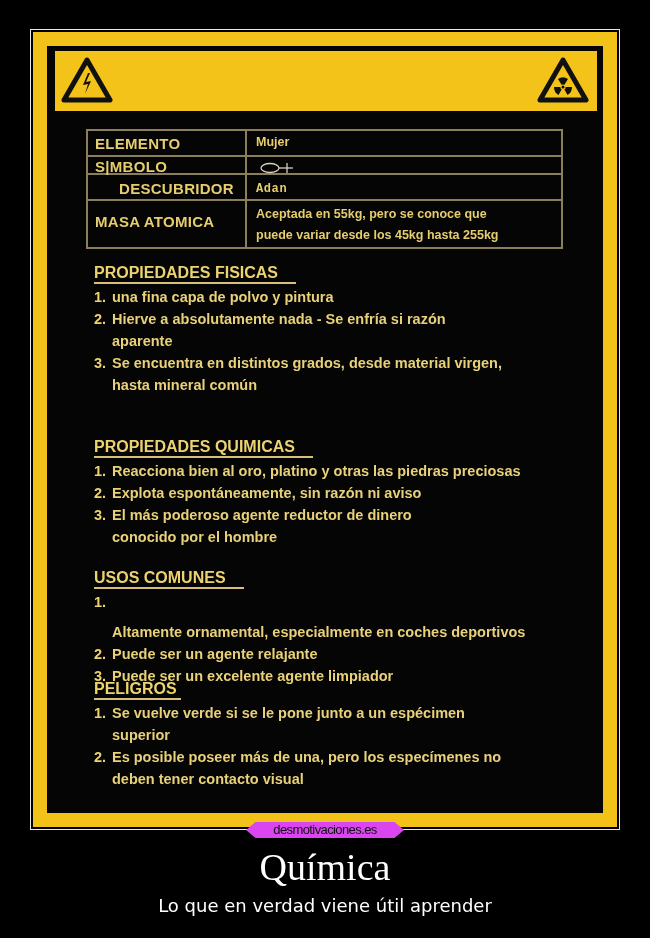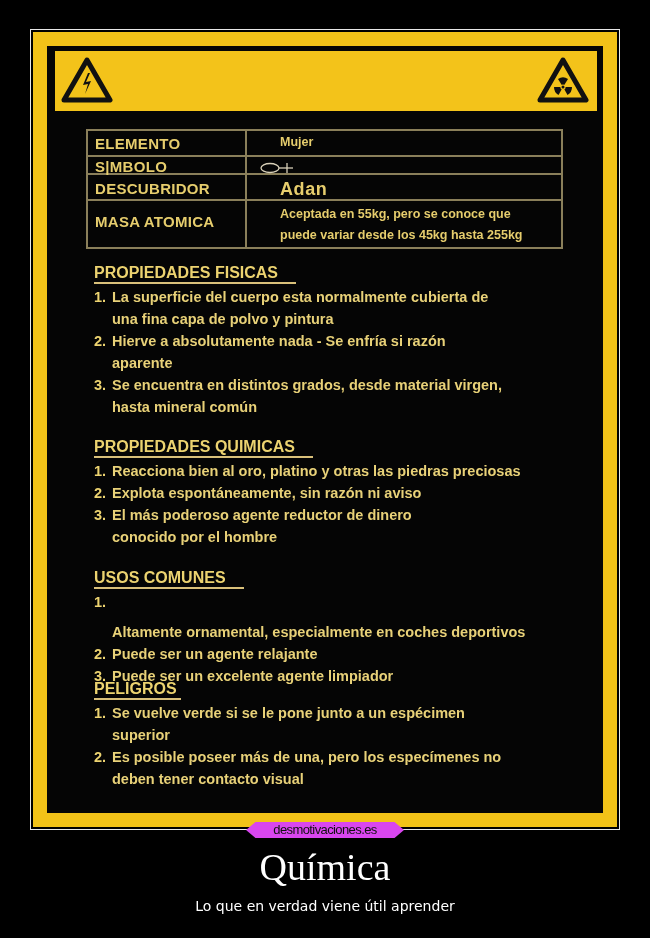--- a/index.html
+++ b/index.html
@@ -32,23 +32,23 @@
     position: absolute; left: 86px; top: 129px; width: 477px; height: 120px;
     border: 2px solid #8a7f5a; border-collapse: collapse;
   }
   .tbl-row { position: absolute; left: 0; width: 100%; border-bottom: 2px solid #8a7f5a; padding-left: 21px; }
   .tbl-row.last { border-bottom: none; }
   .tbl-divider { position: absolute; left: 157px; top: 0; bottom: 0; width: 2px; background: #8a7f5a; }
   .tbl-key {
     position: absolute; left: 7px; color: #e6cd6d; font-weight: bold; font-size: 15px; letter-spacing: 0.3px;
   }
   .tbl-val {
-    position: absolute; left: 168px; color: #e6cd6d; font-weight: bold; font-size: 12.5px; line-height: 21px; margin-left: 24px;
-  }
-  .tbl-val.big { font-size: 18px; letter-spacing: 0.6px; }
+    position: absolute; left: 168px; color: #e6cd6d; font-weight: bold; font-size: 12.5px; line-height: 21px;
+  }
+  .tbl-val.big { font-size: 12px; letter-spacing: 0.6px; font-family: Liberation Mono, monospace; }
 
   .section { position: absolute; left: 94px; width: 510px; color: #e8d178; }
   .section-title {
     display: inline-block; font-weight: bold; font-size: 16px; color: #ecd370;
     border-bottom: 2px solid #d9c07a; padding-bottom: 0; padding-right: 18px; line-height: 19px;
   }
   .section-title.short { padding-right: 4px; }
   .item { display: flex; font-weight: bold; font-size: 14.5px; line-height: 22px; }
   .item-num { width: 18px; flex: none; color: #ecd370; }
   .item-text { flex: 1; }
@@ -59,21 +59,21 @@
     color: #111; font-size: 13px; text-align: center; line-height: 16px; letter-spacing: -0.6px;
     clip-path: polygon(6% 0, 94% 0, 100% 50%, 94% 100%, 6% 100%, 0 50%);
   }
 
   .caption-title {
     position: absolute; left: 0; right: 0; top: 844px; text-align: center;
     font-family: "Liberation Serif", "DejaVu Serif", serif; color: #fff; font-size: 38px; line-height: 46px;
   }
   .caption-sub {
     position: absolute; left: 0; right: 0; top: 896px; text-align: center;
-    color: #fff; font-family: "DejaVu Sans", sans-serif; font-size: 14px; line-height: 20px;
+    color: #fff; font-family: "DejaVu Sans", sans-serif; font-size: 18px; line-height: 20px;
   }
 </style>
 </head>
 <body>
 
 <div class="poster-frame"></div>
 <div class="yellow-frame"></div>
 
 <div class="header-box">
   <svg class="warn-icon warn-left" viewBox="0 0 52 46">
@@ -100,38 +100,37 @@
   </div>
   <div class="tbl-row" style="top:26px;height:18px;">
     <span class="tbl-key" style="top:1px;">S|MBOLO</span>
     <svg style="position:absolute;left:171px;top:4px;width:40px;height:14px;" viewBox="0 0 40 14">
       <ellipse cx="11" cy="7" rx="9" ry="4.5" fill="none" stroke="#d8d0b8" stroke-width="1.3"></ellipse>
       <line x1="20" y1="7" x2="34" y2="7" stroke="#d8d0b8" stroke-width="1.3"></line>
       <line x1="28" y1="2" x2="28" y2="12" stroke="#d8d0b8" stroke-width="1.3"></line>
     </svg>
   </div>
   <div class="tbl-row" style="top:48px;height:22px;">
-    <span class="tbl-key" style="top:1px;">DESCUBRIDOR</span>
+    <span class="tbl-key" style="top:1px;margin-left:24px;">DESCUBRIDOR</span>
     <span class="tbl-val big" style="top:0px;">Adan</span>
   </div>
   <div class="tbl-row last" style="top:70px;height:40px;">
     <span class="tbl-key" style="top:12px;">MASA ATOMICA</span>
     <span class="tbl-val" style="top:3px;">
       <div>Aceptada en 55kg, pero se conoce que</div>
       <div>puede variar desde los 45kg hasta 255kg</div>
     </span>
   </div>
 </div>
 
 <div class="section" style="top:263px;">
   <div class="section-title">PROPIEDADES FISICAS</div>
   <div class="item" style="margin-top:2px;">
     <span class="item-num">1.</span>
     <span class="item-text">
-        <div>La superficie del cuerpo esta normalmente cubierta de</div>
         <div>una fina capa de polvo y pintura</div>
       </span>
   </div>
   <div class="item">
     <span class="item-num">2.</span>
     <span class="item-text">
         <div>Hierve a absolutamente nada - Se enfría si razón</div>
         <div>aparente</div>
       </span>
   </div>

